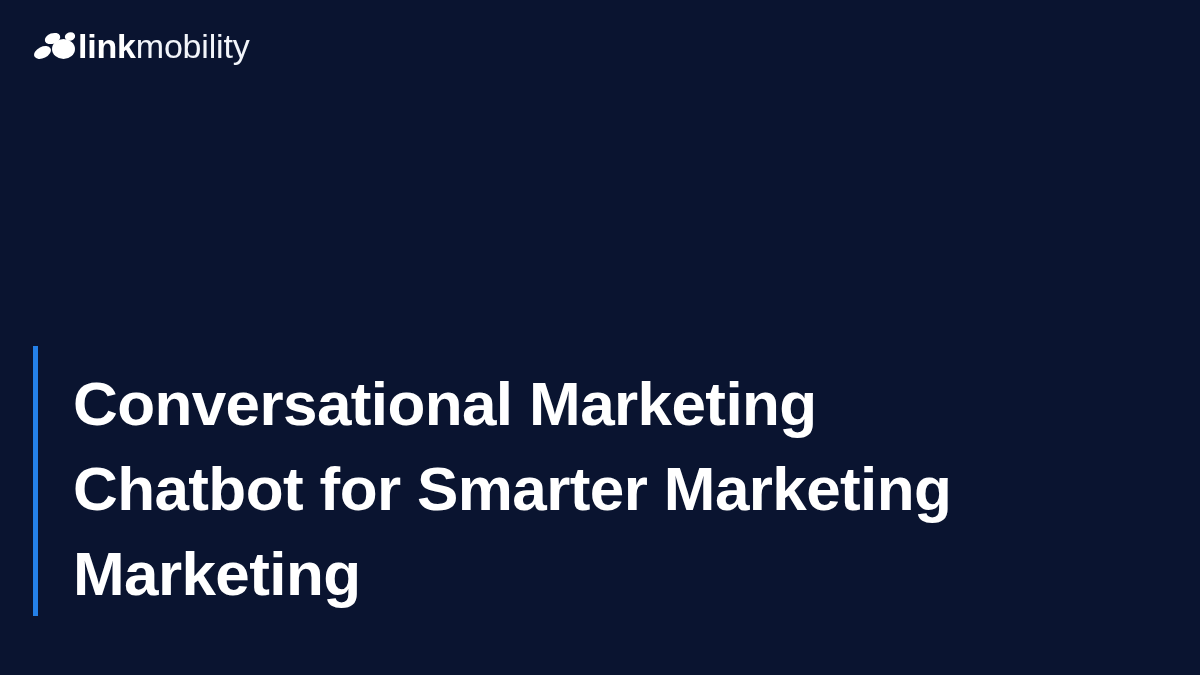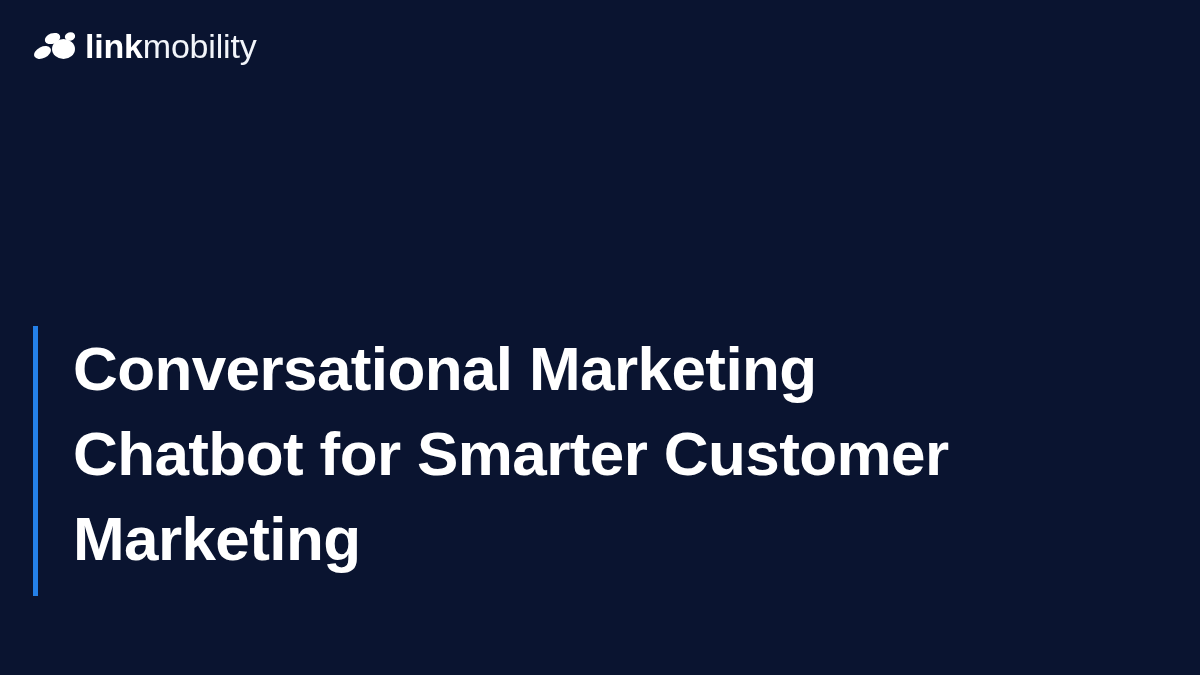--- a/index.html
+++ b/index.html
@@ -29,42 +29,42 @@
     align-items: center;
     height: 40px;
   }
   .logo-mark {
     width: 42px;
     height: 34px;
     flex: 0 0 auto;
     display: block;
   }
   .logo-wordmark {
-    margin-left: 10px;
+    margin-left: 3px;
     font-size: 34px;
     line-height: 1;
     letter-spacing: -0.2px;
     white-space: nowrap;
     color: #FFFFFF;
   }
   .logo-word-link {
     font-weight: 700;
   }
   .logo-word-mobility {
     font-weight: 300;
     color: #F2F5FA;
   }
 
   
   .headline-block {
     position: absolute;
     left: 33px;
-    top: 326px;
+    top: 346px;
     display: flex;
-    align-items: flex-start;
+    align-items: flex-end;
   }
   .accent-bar {
     width: 5px;
     height: 270px;
     background: #2480E8;
     flex: 0 0 auto;
   }
   .headline {
     margin: 0;
     padding: 0 0 0 35px;
@@ -94,18 +94,18 @@
     </svg>
     <div class="logo-wordmark">
       <span class="logo-word-link">link</span><span class="logo-word-mobility">mobility</span>
     </div>
   </div>
 
   <div class="headline-block">
     <div class="accent-bar"></div>
     <h1 class="headline">
       <span class="headline-line">Conversational Marketing</span>
-      <span class="headline-line">Chatbot for Smarter Customer</span>
+      <span class="headline-line">Chatbot for Smarter Marketing</span>
       <span class="headline-line">Marketing</span>
     </h1>
   </div>
 
 </div>
 
 </body></html>

